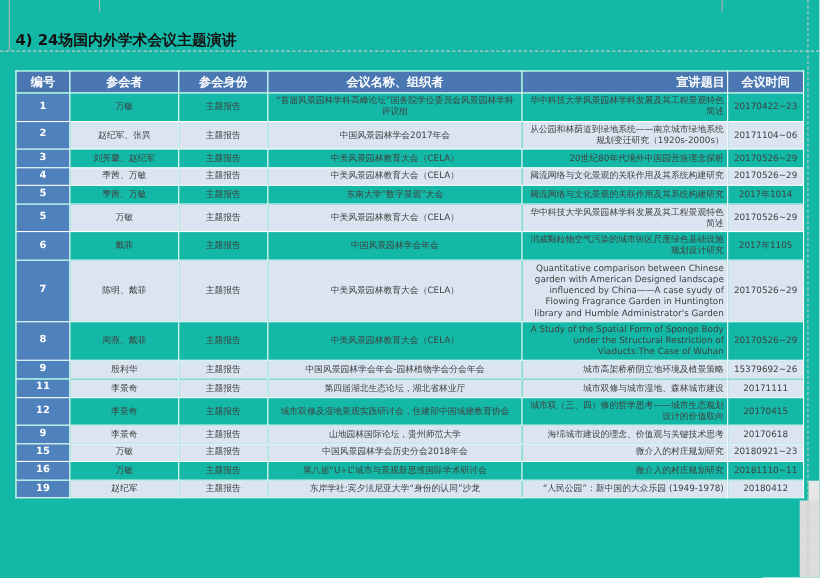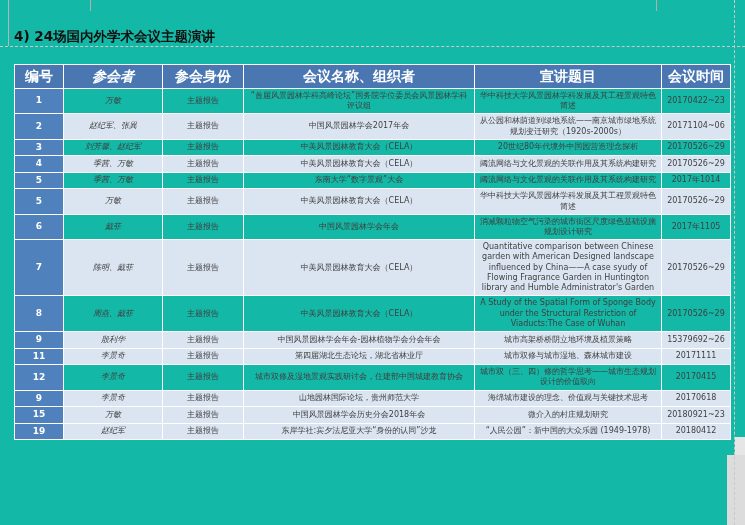--- a/index.html
+++ b/index.html
@@ -21,27 +21,27 @@
     font-size:13.5px;font-weight:bold;color:#111;letter-spacing:0;
   }
 
   table{
     position:absolute;left:14px;top:64px;width:686px;
     border-collapse:collapse;table-layout:fixed;
   }
   th,td{border:1px solid #ffffff;text-align:center;vertical-align:middle;overflow:hidden;}
   th{
     background:#4a77b2;color:#ffffff;font-weight:bold;
-    font-size:14px;padding:3px 2px;line-height:1.2;
+    font-size:11px;padding:3px 2px;line-height:1.2;
   }
   td{font-size:8px;line-height:1.28;padding:2px 3px;color:#3f3f3f;}
   td.c0{background:#4f81bd;color:#ffffff;font-weight:bold;font-size:9px;}
   tr.band td{background:#dbe5f1;}
   tr.band td.c0{background:#4f81bd;}
-  .c0{width:44px;} .c1{width:94px;font-style:italic;} .c2{width:76px;} .c3{width:226px;} .c4{width:182px;} .c5{width:64px;}
+  .c0{width:44px;} .c1{width:94px;} .c2{width:76px;} .c3{width:226px;} .c4{width:182px;text-align:right;} .c5{width:64px;}
 </style>
 </head>
 <body>
 
 <div id="canvas">
   <div class="right-shade"></div>
   <div class="corner-shade"></div>
   <div class="h-guide"></div>
   <div class="v-guide-right"></div>
   <div class="v-guide-left"></div>
@@ -167,20 +167,28 @@
           <td class="c5">20170618</td>
         </tr>
         <tr class="band">
           <td class="c0">15</td>
           <td class="c1">万敏</td>
           <td class="c2">主题报告</td>
           <td class="c3">中国风景园林学会历史分会2018年会</td>
           <td class="c4">微介入的村庄规划研究</td>
           <td class="c5">20180921~23</td>
         </tr>
+        <tr>
+          <td class="c0">16</td>
+          <td class="c1">万敏</td>
+          <td class="c2">主题报告</td>
+          <td class="c3">第八届“U+L”城市与景观新思维国际学术研讨会</td>
+          <td class="c4">微介入的村庄规划研究</td>
+          <td class="c5">20181110~11</td>
+        </tr>
         <tr class="band">
           <td class="c0">19</td>
           <td class="c1">赵纪军</td>
           <td class="c2">主题报告</td>
           <td class="c3">东岸学社:宾夕法尼亚大学“身份的认同”沙龙</td>
           <td class="c4">“人民公园”：新中国的大众乐园 (1949-1978)</td>
           <td class="c5">20180412</td>
         </tr>
       </tbody>
   </table>

